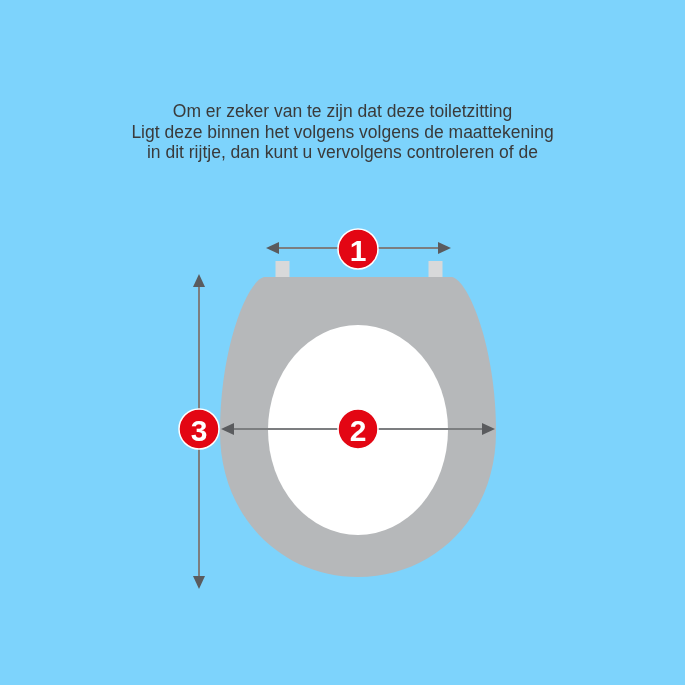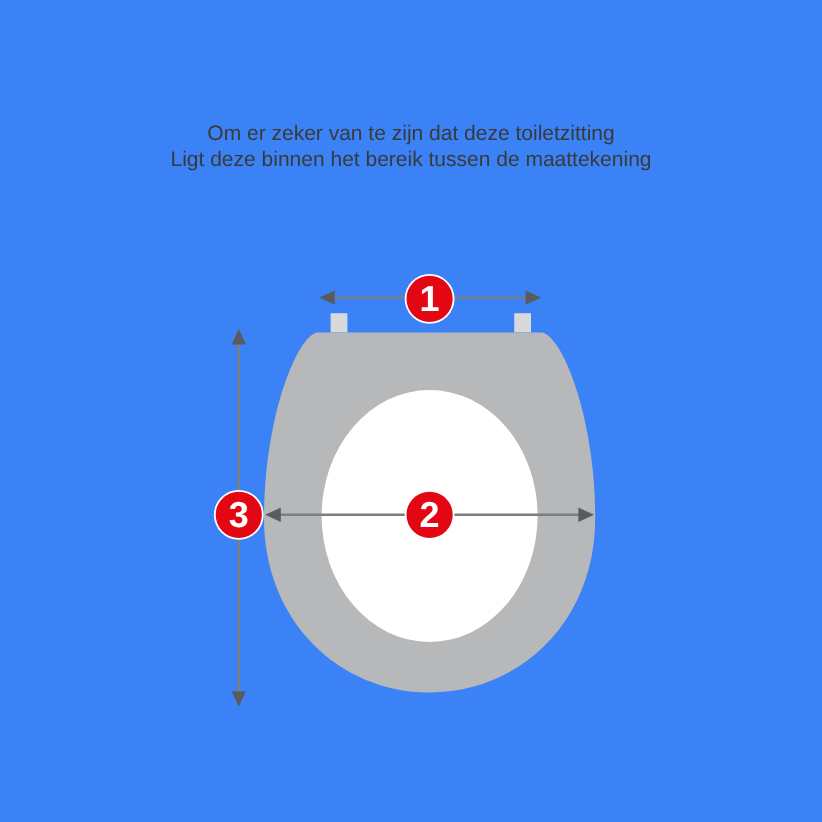--- a/index.html
+++ b/index.html
@@ -4,21 +4,21 @@
 <style>
   html, body {
     margin: 0;
     padding: 0;
     background: #ffffff;
   }
   .page {
     position: relative;
     width: 685px;
     height: 685px;
-    background: #3b82f6;
+    background: #7dd3fc;
     overflow: hidden;
     font-family: "Liberation Sans", sans-serif;
   }
   .instructions {
     position: absolute;
     top: 101px;
     left: 0;
     width: 685px;
     text-align: center;
     color: #3a3a3a;
@@ -43,21 +43,22 @@
     fill: #ffffff;
   }
 </style>
 </head>
 <body>
 
 <div class="page">
 
   <div class="instructions">
     <div class="line">Om er zeker van te zijn dat deze toiletzitting</div>
-    <div class="line">Ligt deze binnen het bereik tussen de maattekening</div>
+    <div class="line">Ligt deze binnen het volgens volgens de maattekening</div>
+    <div class="line">in dit rijtje, dan kunt u vervolgens controleren of de</div>
   </div>
 
   <svg class="diagram-svg" viewBox="0 0 685 685">
 
     <rect x="275.5" y="261" width="14" height="16" fill="#d8d9da"></rect>
     <rect x="428.5" y="261" width="14" height="16" fill="#d8d9da"></rect>
 
     <path d="M 264 277
              L 452 277
              C 469 281, 496 348, 496 432

